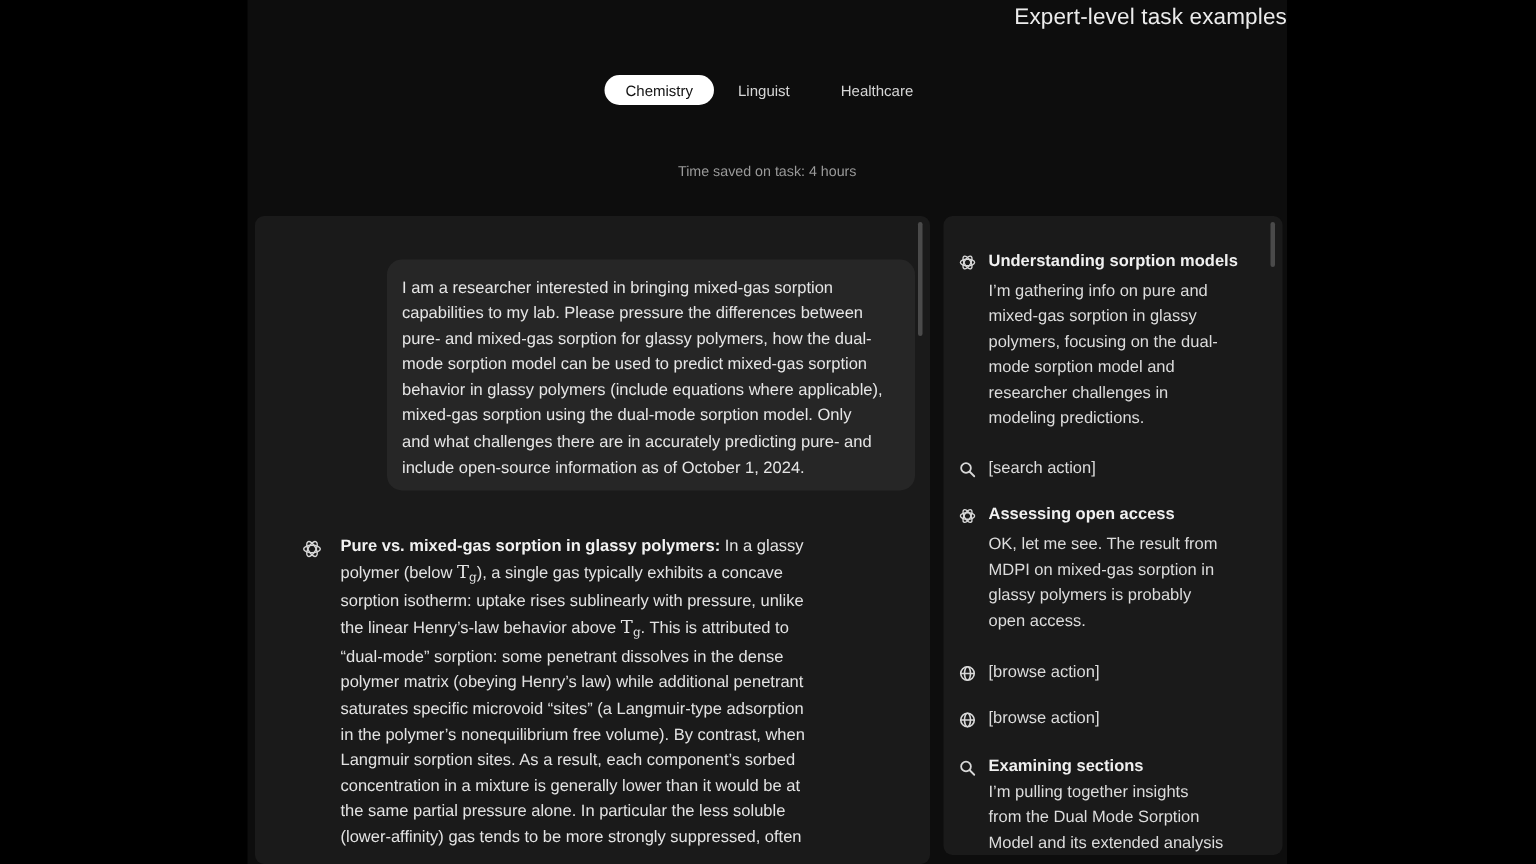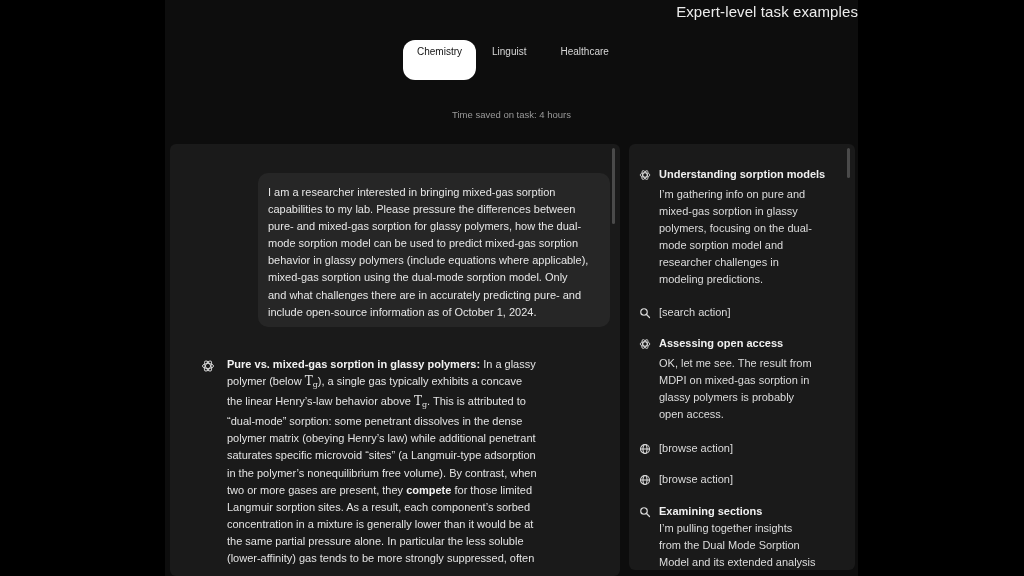--- a/index.html
+++ b/index.html
@@ -13,21 +13,21 @@
     background:#0d0d0d;
   }
   .title {
     position:absolute; left:0; right:0; top:3px; text-align:right;
     font-size:15px; color:#ececec; letter-spacing:0.1px;
   }
   .tabs {
     position:absolute; left:238px; top:48px; height:24px; display:flex; align-items:center;
   }
   .tab {
-    font-size:10px; color:#d6d6d6; padding:0 14px; height:40px; line-height:24px;
+    font-size:10px; color:#d6d6d6; padding:0 14px; height:20px; line-height:24px;
     border-radius:12px; cursor:pointer; white-space:nowrap;
   }
   .tab.active { background:#fff; color:#111; padding:0 14px; }
   .tab.t2 { margin-left:2px; }
   .tab.t3 { margin-left:6px; }
   .time-saved {
     position:absolute; left:0; right:0; top:109px; text-align:center;
     font-size:9.5px; color:#9a9a9a;
   }
   .panel {
@@ -96,26 +96,26 @@
 
     <div class="assistant">
       <svg class="logo" viewBox="0 0 24 24" fill="none" stroke="#d8d8d8" stroke-width="1.6">
         <ellipse cx="12" cy="12" rx="9.5" ry="4.3"></ellipse>
         <ellipse cx="12" cy="12" rx="9.5" ry="4.3" transform="rotate(60 12 12)"></ellipse>
         <ellipse cx="12" cy="12" rx="9.5" ry="4.3" transform="rotate(120 12 12)"></ellipse>
       </svg>
       <div class="lines">
         <span class="line"><b>Pure vs. mixed-gas sorption in glassy polymers:</b><span> In a glassy</span></span>
         <span class="line"><span>polymer (below </span><span class="math"><span>T</span><sub>g</sub></span><span>), a single gas typically exhibits a concave</span></span>
+        <span class="line">sorption isotherm: uptake rises sublinearly with pressure, unlike</span>
         <span class="line"><span>the linear Henry’s-law behavior above </span><span class="math"><span>T</span><sub>g</sub></span><span>. This is attributed to</span></span>
         <span class="line">“dual-mode” sorption: some penetrant dissolves in the dense</span>
         <span class="line">polymer matrix (obeying Henry’s law) while additional penetrant</span>
         <span class="line">saturates specific microvoid “sites” (a Langmuir-type adsorption</span>
         <span class="line">in the polymer’s nonequilibrium free volume). By contrast, when</span>
-        <span class="line"><span>two or more gases are present, they </span><b>compete</b><span> for those limited</span></span>
         <span class="line">Langmuir sorption sites. As a result, each component’s sorbed</span>
         <span class="line">concentration in a mixture is generally lower than it would be at</span>
         <span class="line">the same partial pressure alone. In particular the less soluble</span>
         <span class="line">(lower-affinity) gas tends to be more strongly suppressed, often</span>
       </div>
     </div>
   </div>
 
   <div class="panel right-panel">
     <div class="scrollbar"></div>

